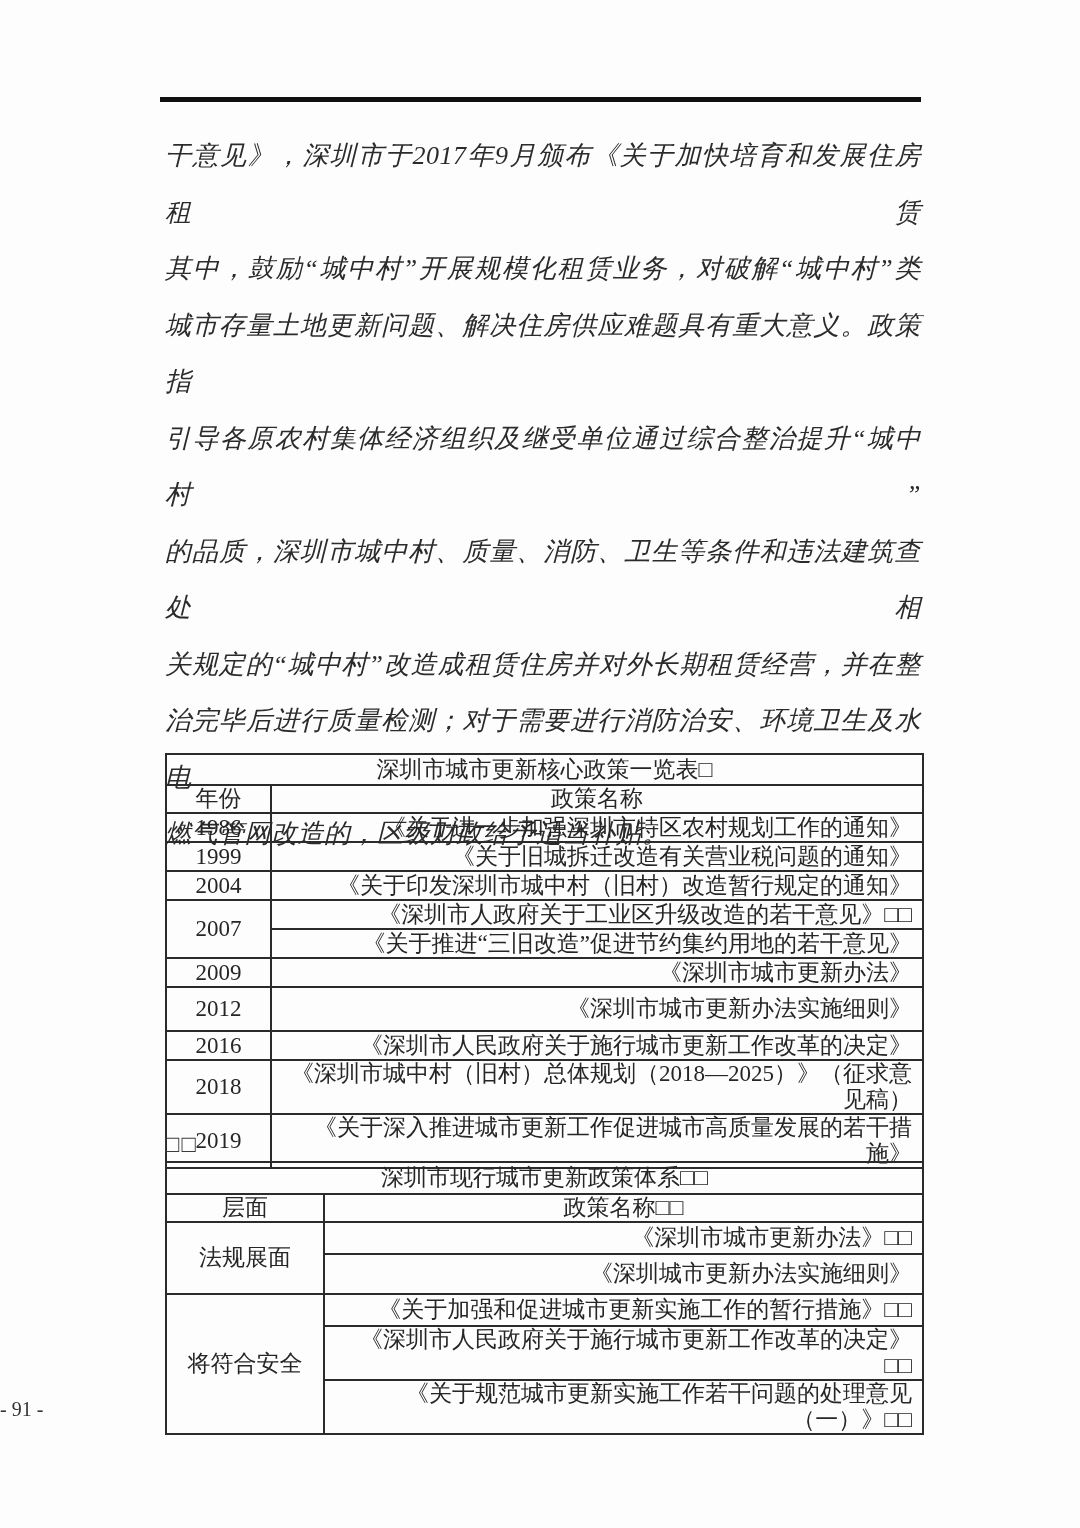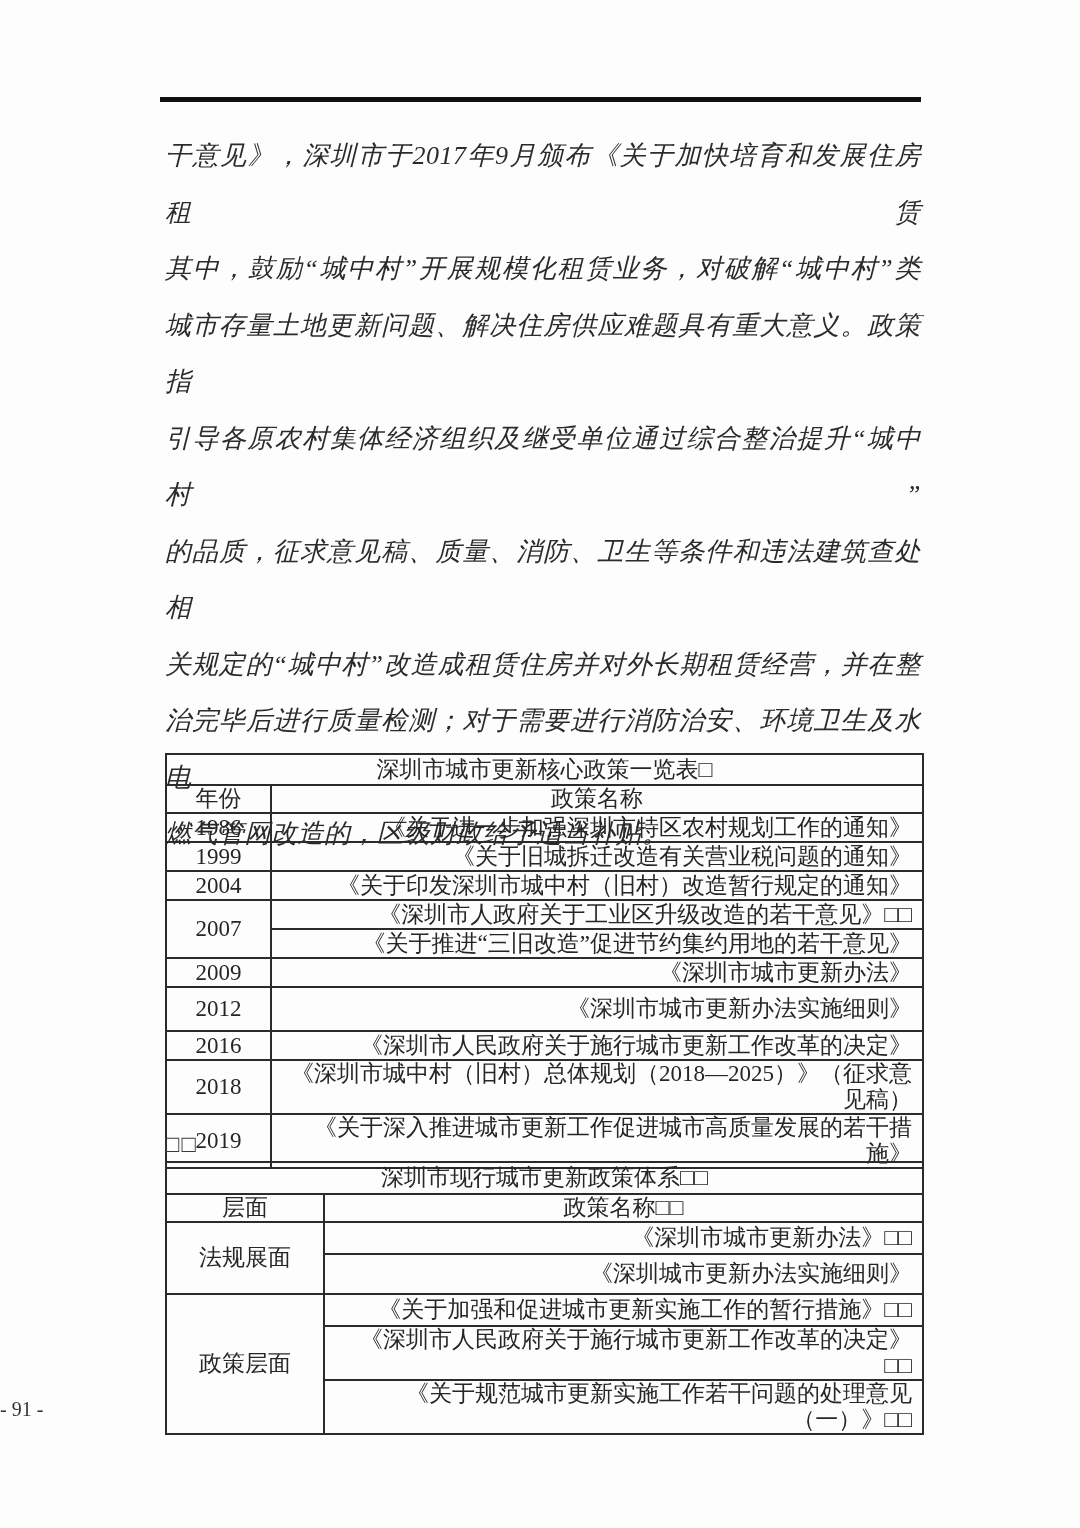--- a/index.html
+++ b/index.html
@@ -53,21 +53,21 @@
 </head>
 <body>
 
 <div class="top-rule"></div>
 
 <div class="body-text">
   <div class="body-line">干意见》，深圳市于2017年9月颁布《关于加快培育和发展住房租赁</div>
   <div class="body-line">其中，鼓励“城中村”开展规模化租赁业务，对破解“城中村”类</div>
   <div class="body-line">城市存量土地更新问题、解决住房供应难题具有重大意义。政策指</div>
   <div class="body-line">引导各原农村集体经济组织及继受单位通过综合整治提升“城中村”</div>
-  <div class="body-line">的品质，征求意见稿、质量、消防、卫生等条件和违法建筑查处相</div>
+  <div class="body-line">的品质，深圳市城中村、质量、消防、卫生等条件和违法建筑查处相</div>
   <div class="body-line">关规定的“城中村”改造成租赁住房并对外长期租赁经营，并在整</div>
   <div class="body-line">治完毕后进行质量检测；对于需要进行消防治安、环境卫生及水电</div>
   <div class="body-line last">燃气管网改造的，区级财政给予适当补贴。</div>
 </div>
 
 <table class="doc-table" id="table1">
   <colgroup>
       <col style="width:105px">
       <col style="width:652px">
     </colgroup>
@@ -137,21 +137,21 @@
     <td class="c">政策名称□□</td>
   </tr>
   <tr style="height:32px">
     <td class="c" rowspan="2">法规展面</td>
     <td class="policy">《深圳市城市更新办法》□□</td>
   </tr>
   <tr style="height:40px">
     <td class="policy">《深圳城市更新办法实施细则》</td>
   </tr>
   <tr style="height:32px">
-    <td class="c" rowspan="3">政策层面</td>
+    <td class="c" rowspan="3">将符合安全</td>
     <td class="policy">《关于加强和促进城市更新实施工作的暂行措施》□□</td>
   </tr>
   <tr style="height:32px">
     <td class="policy">《深圳市人民政府关于施行城市更新工作改革的决定》□□</td>
   </tr>
   <tr style="height:47px">
     <td class="policy">《关于规范城市更新实施工作若干问题的处理意见（一）》□□</td>
   </tr>
 </tbody>
   </table>

